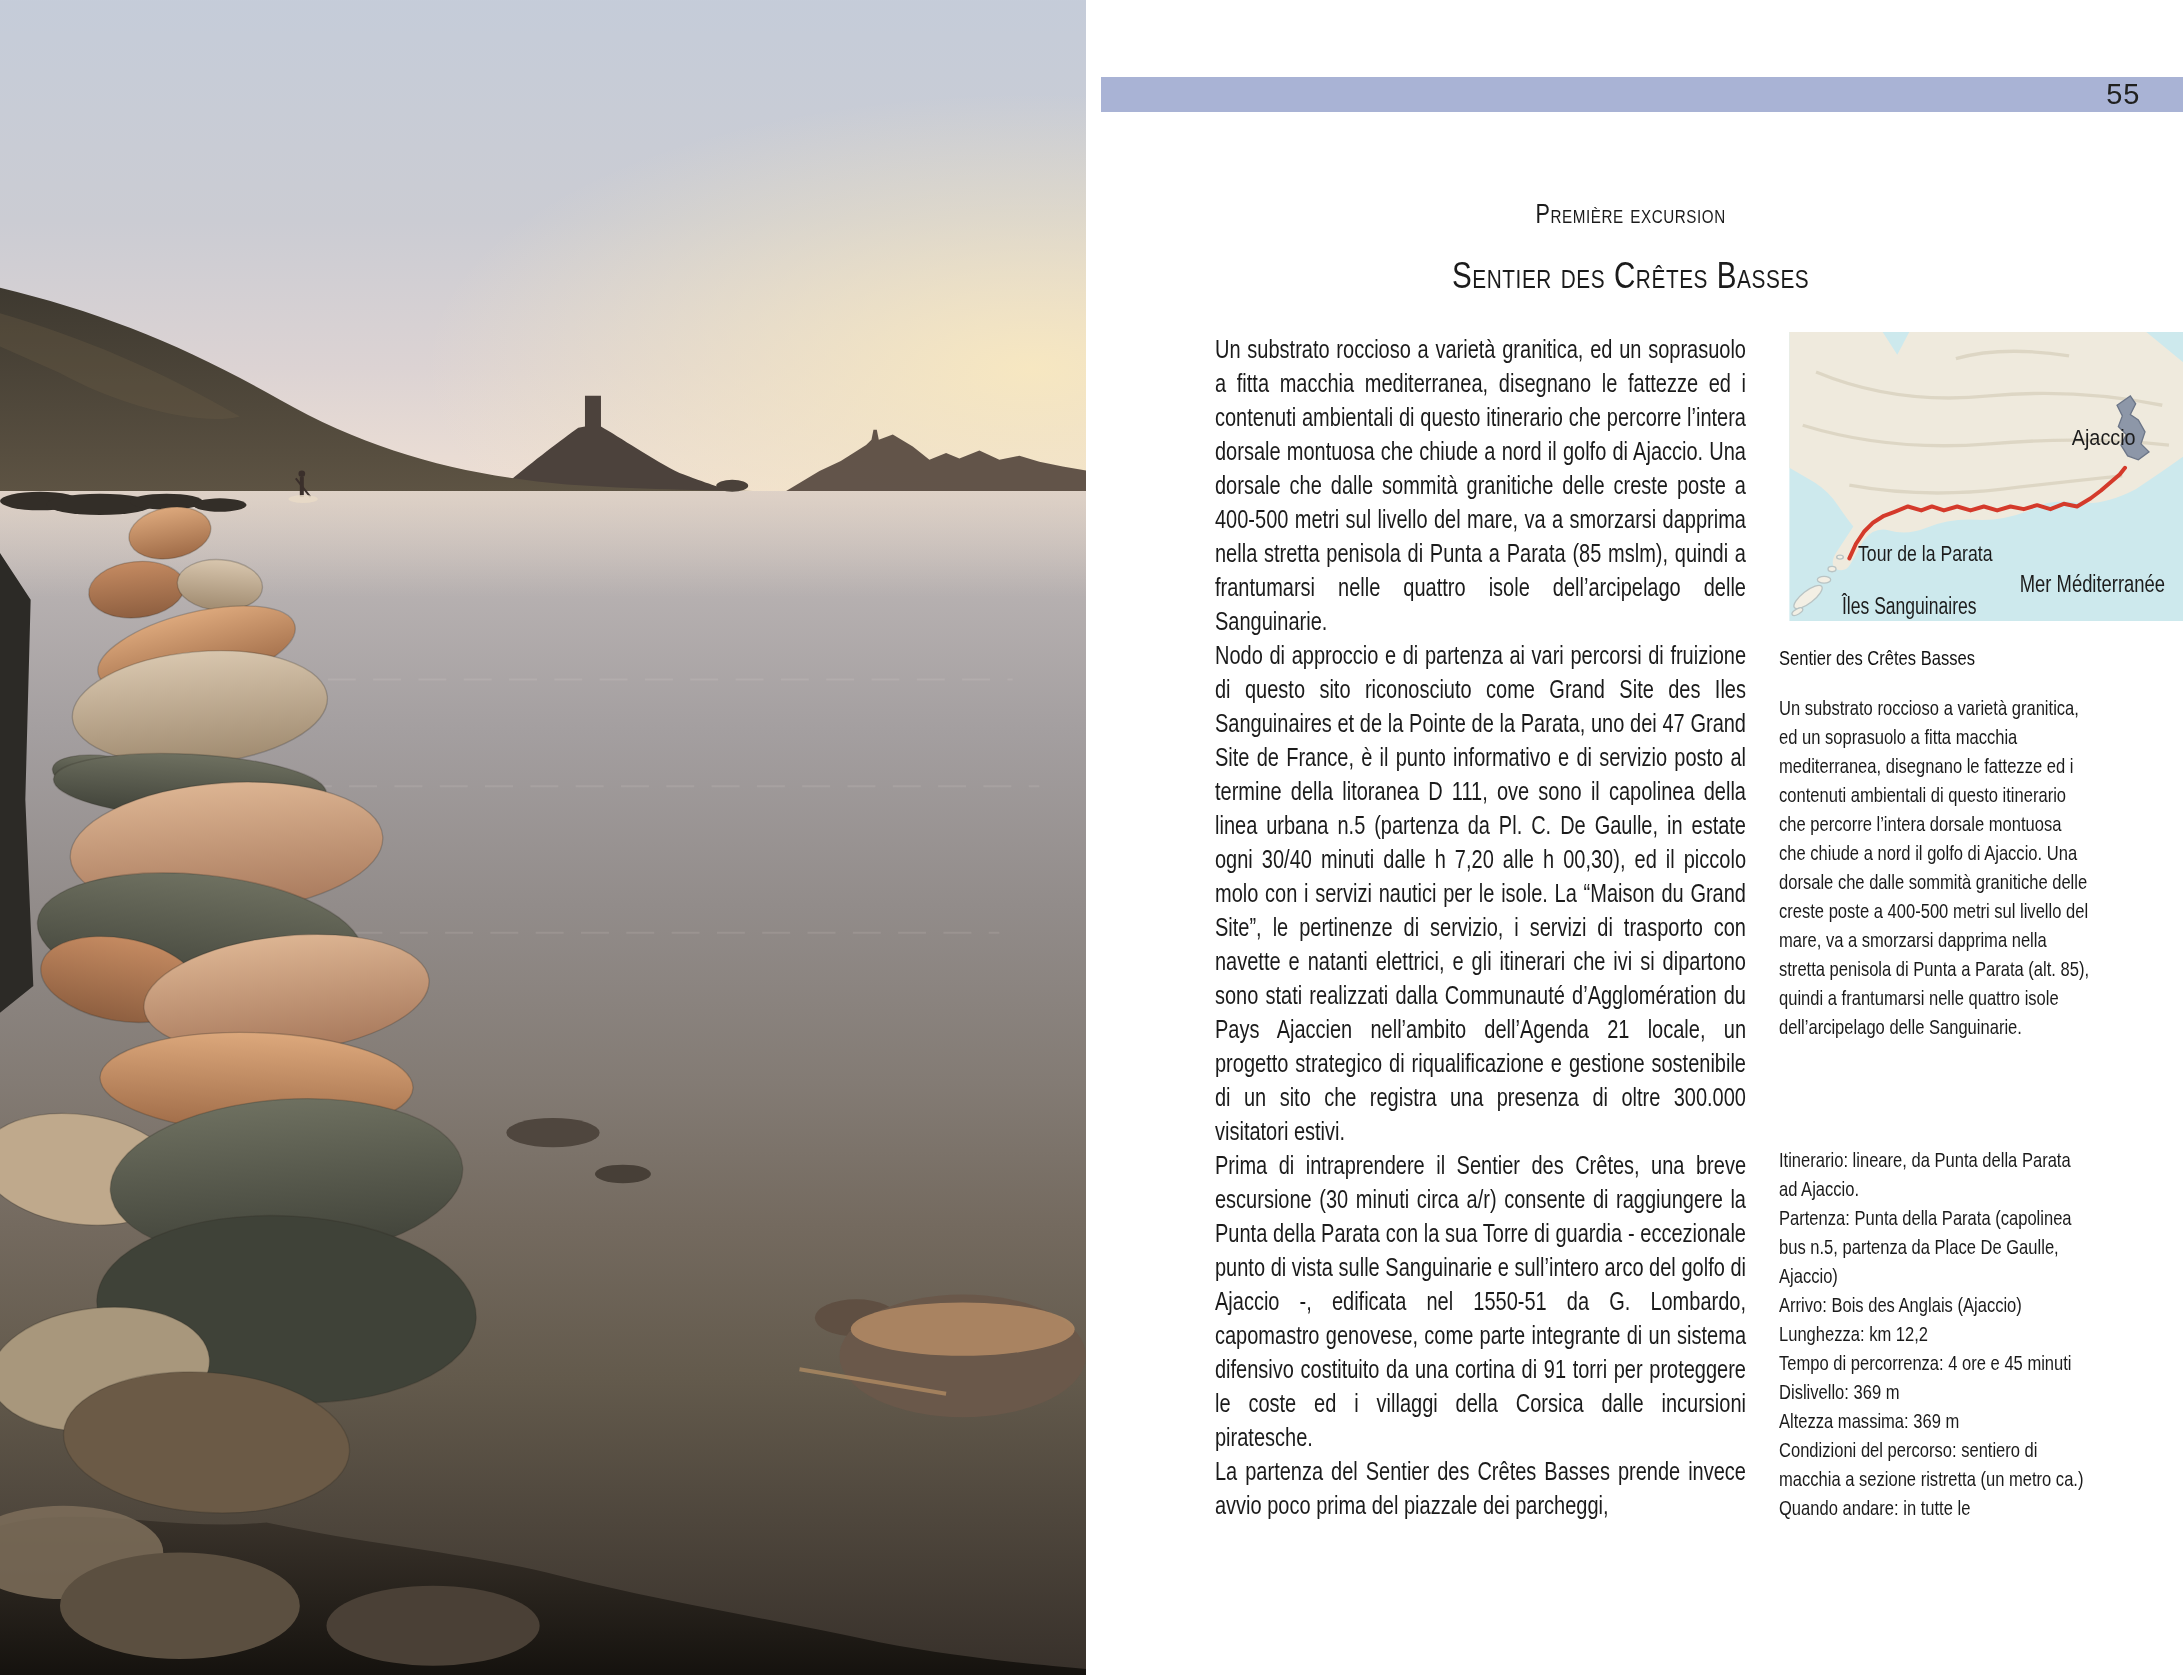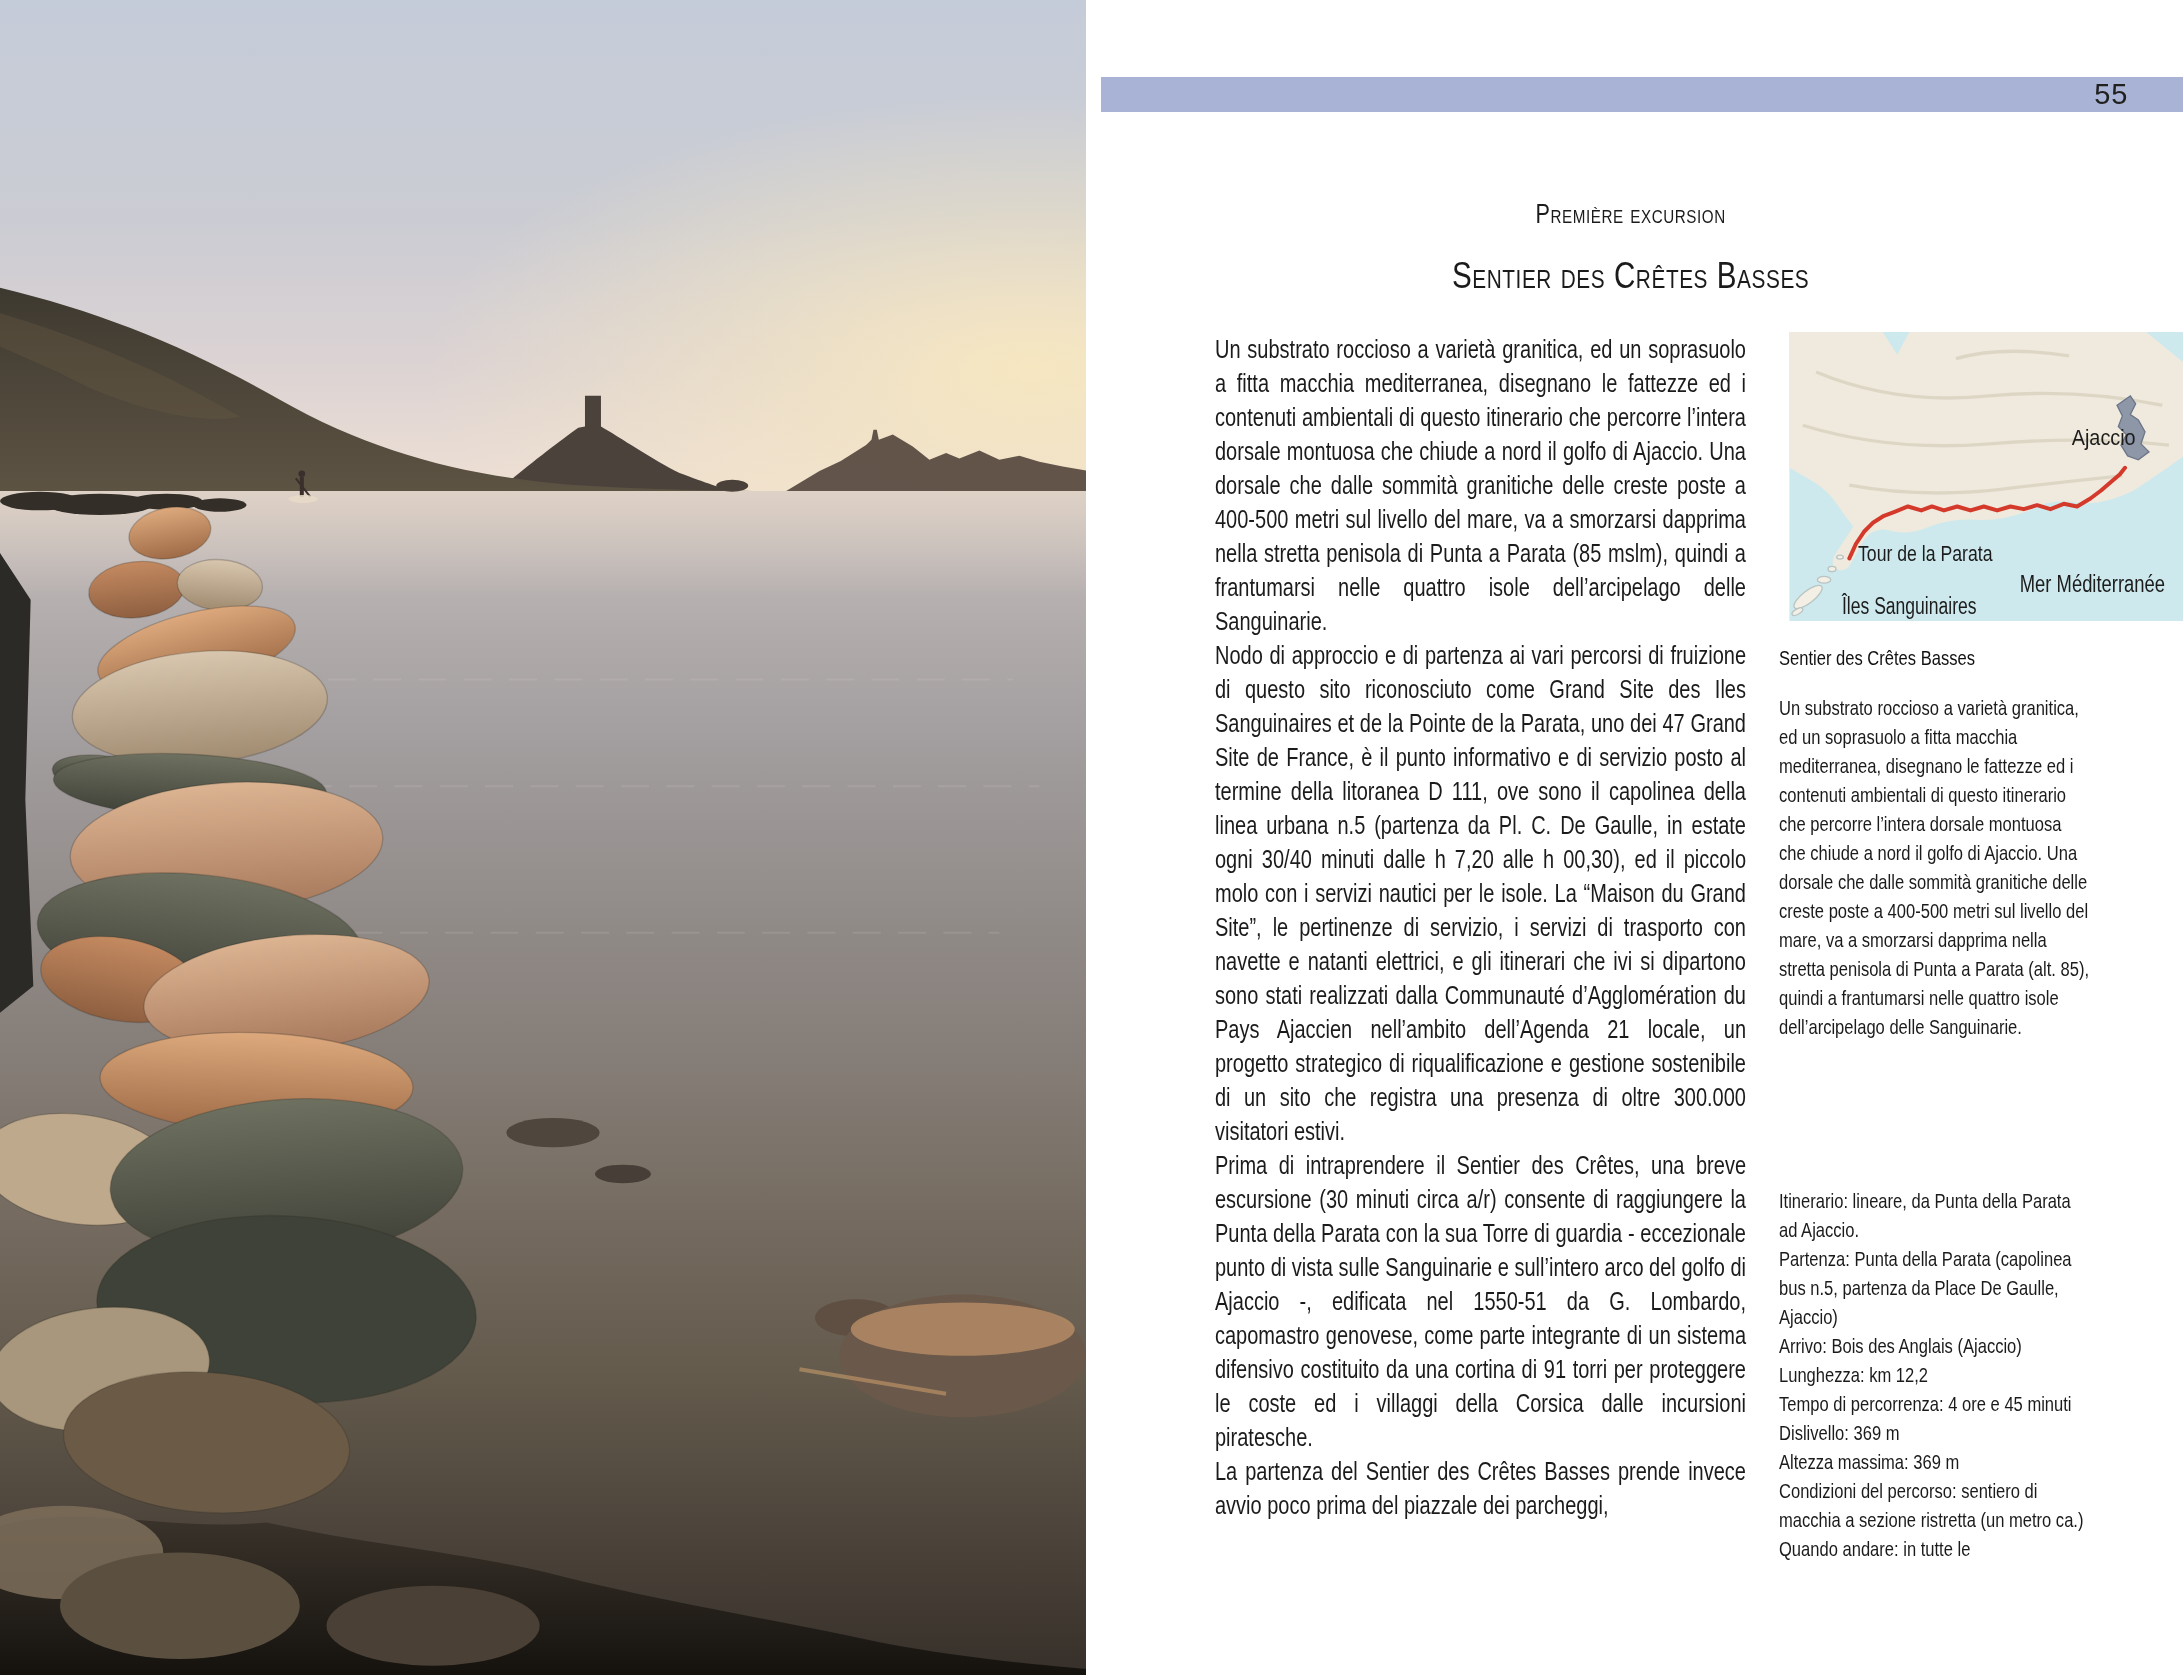--- a/index.html
+++ b/index.html
@@ -6,40 +6,40 @@
             font-family:"Liberation Sans",sans-serif;overflow:hidden;}
   #stage{position:absolute;left:0;top:0;width:2183px;height:1675px;background:#ffffff;}
 
   
   #photo{position:absolute;left:0;top:0;width:1086px;height:1675px;overflow:hidden;}
   #photo svg{display:block;}
 
   
   .hdr-bar{position:absolute;left:1101px;top:77px;width:1082px;height:35px;
            display:flex;align-items:center;justify-content:flex-end;}
-  .page-num{font-size:29px;line-height:35px;color:#20201f;padding-right:55px;letter-spacing:0.7px;margin-left:12px;}
+  .page-num{font-size:29px;line-height:35px;color:#20201f;padding-right:43px;letter-spacing:0.7px;margin-left:12px;}
 
   .condense{width:125%;transform:scaleX(0.8);transform-origin:0 0;}
   .condense-c{width:125%;margin-left:-12.5%;transform:scaleX(0.8);transform-origin:50% 0;text-align:center;}
 
   .titles{position:absolute;left:1210px;top:200px;width:841px;color:#1b1b1b;}
   .eyebrow{font-variant:small-caps;font-size:27px;line-height:29px;letter-spacing:0.7px;font-weight:400;margin:0;}
   .main-title{font-variant:small-caps;font-size:37px;line-height:40px;letter-spacing:0.7px;font-weight:400;margin:27px 0 0 0;}
 
   .article{position:absolute;left:1215px;top:332px;width:531px;color:#1b1b1b;}
   .article .condense{font-size:25px;line-height:34px;text-align:justify;}
   .article p{margin:0;}
 
   .map-box{position:absolute;left:1781px;top:332px;width:411px;height:289px;text-align:right;}
 
   .sb-heading{position:absolute;left:1779px;top:644px;width:347px;color:#111;}
   .sb-heading .condense{font-size:20.7px;line-height:27px;font-weight:400;}
   .sb-intro{position:absolute;left:1779px;top:693px;width:313px;color:#1b1b1b;}
   .sb-intro .condense{font-size:20.7px;line-height:29px;white-space:pre-line;}
-  .sb-details{position:absolute;left:1779px;top:1145px;width:313px;color:#1b1b1b;margin-top:41px;}
+  .sb-details{position:absolute;left:1779px;top:1145px;width:313px;color:#1b1b1b;}
   .sb-details .condense{font-size:20.7px;line-height:29px;}
   .sb-details .item{margin:0;}
 
   .map-label{font-family:"Liberation Sans",sans-serif;fill:#1c1c1c;}
 </style>
 </head>
 <body>
 
 <div id="stage">
 

